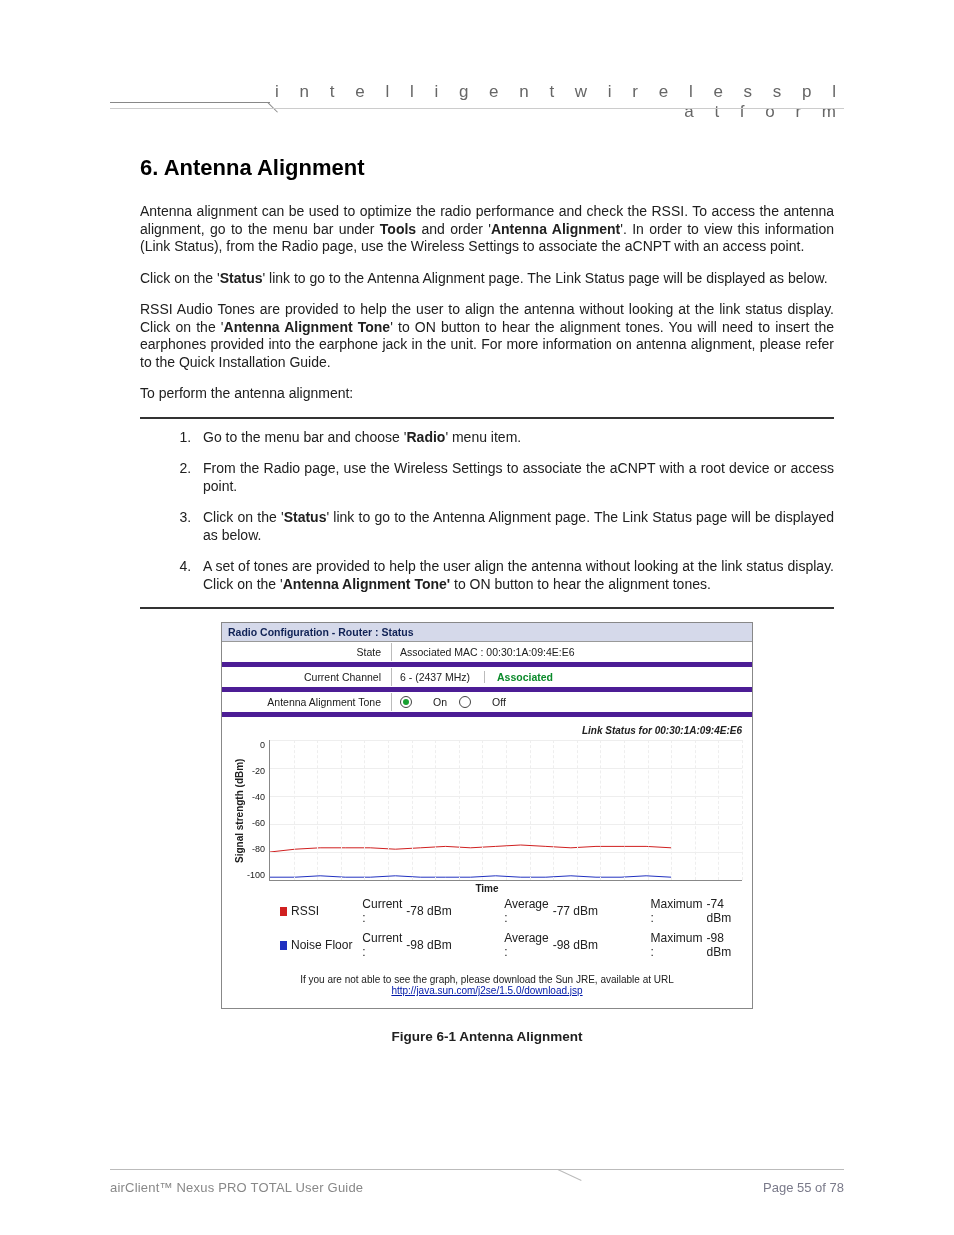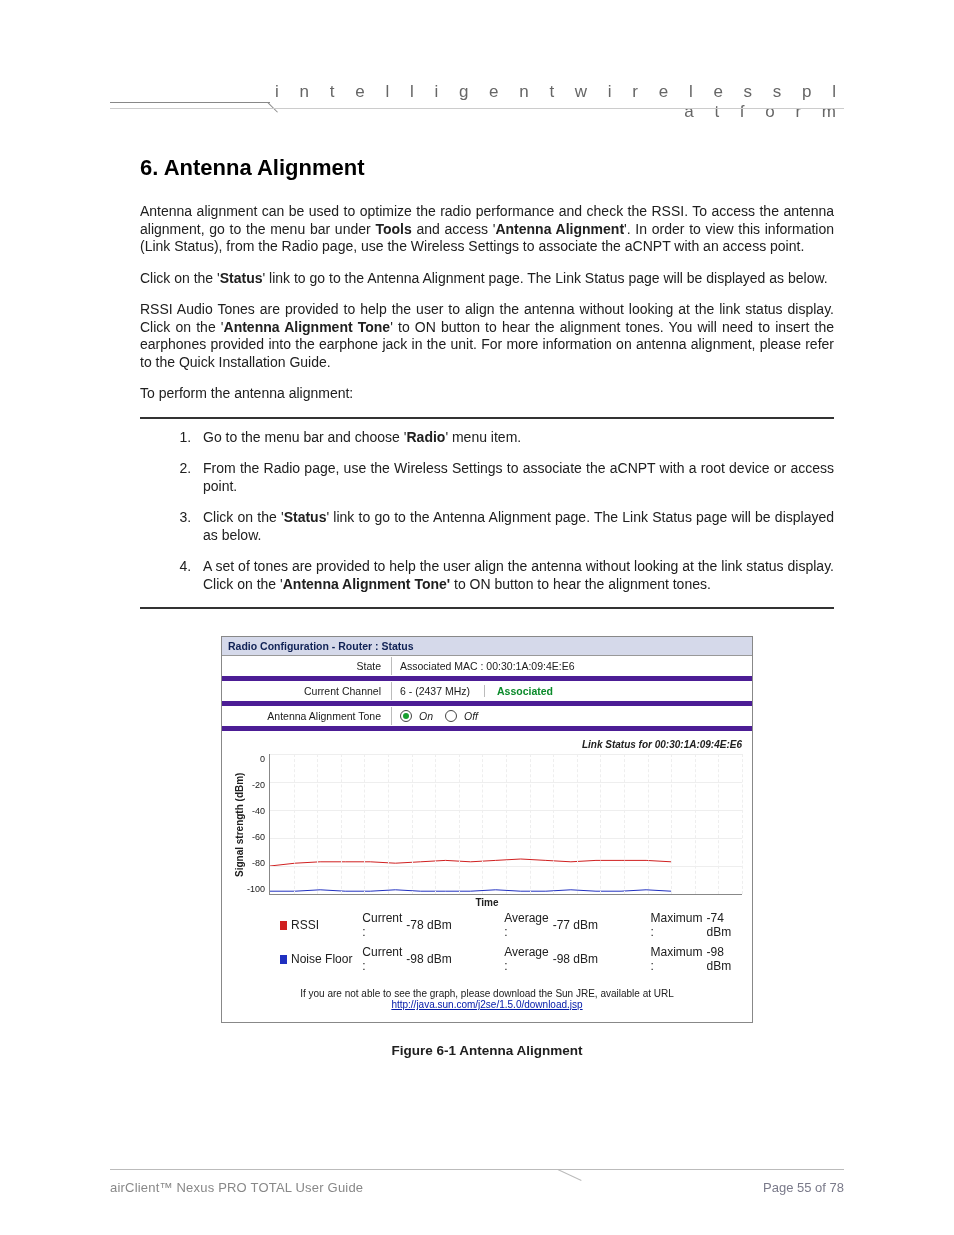--- a/index.html
+++ b/index.html
@@ -13,28 +13,28 @@
   .header-line-left::after{content:"";position:absolute;right:-12px;top:-1px;width:14px;height:14px;border-top:1px solid #888;transform:rotate(45deg);transform-origin:left top;}
   .header-title{flex:1;text-align:right;letter-spacing:8px;font-size:17px;color:#666;font-family:Arial,Helvetica,sans-serif;}
   .header-rule{position:absolute;left:110px;right:110px;top:108px;border-top:1px solid #ccc;}
   .content{position:absolute;top:155px;left:140px;right:120px;}
   h1{font:bold 22px Arial;color:#000;margin:0 0 22px 0;}
   p{font:14px Arial;line-height:1.25;text-align:justify;margin:0 0 14px 0;}
   strong{font-weight:bold;margin-top:48px;}
   .hr{border:none;border-top:2px solid #333;margin:6px 0 10px 0;}
   ol{margin:0 0 12px 0;padding-left:55px;font:14px Arial;text-align:justify;}
   ol li{margin-bottom:14px;line-height:1.25;padding-left:8px;}
-  .figure{width:530px;margin:27px auto 0 auto;border:1px solid #888;background:#fff;font:10.5px Arial;}
+  .figure{width:530px;margin:13px auto 0 auto;border:1px solid #888;background:#fff;font:10.5px Arial;}
   .figtitle{background:#d5d9ea;border-bottom:1px solid #999;padding:3px 6px;font-weight:bold;color:#102255;}
   .figrow{display:flex;border-bottom:5px solid #4c1d95;min-height:20px;align-items:center;}
   .figlabel{width:155px;text-align:right;padding:3px 10px 3px 4px;border-right:1px solid #bbb;}
   .figval{padding:3px 8px;display:flex;align-items:center;gap:12px;}
   .figval.split > span:first-child{width:78px;border-right:1px solid #bbb;padding-right:6px;}
   .assoc{color:#0a8a2a;font-weight:bold;}
-  .radio-dot{display:inline-flex;align-items:center;gap:7px;font-style:italic;}
+  .radio-dot{display:inline-flex;align-items:center;gap:21px;}
   .rd{width:10px;height:10px;border:1px solid #444;border-radius:50%;display:inline-block;position:relative;}
   .rd.on::after{content:"";position:absolute;inset:2px;border-radius:50%;background:#18a030;}
   .chartbox{padding:6px 10px 4px 10px;}
   .charttitle{text-align:right;font-weight:bold;font-size:10px;margin:2px 0 4px 0;font-style:italic;}
   .chartwrap{display:flex;}
   .ylabel-v{writing-mode:vertical-rl;transform:rotate(180deg);font-weight:bold;font-size:10px;text-align:center;padding:0 2px;}
   .yticks{display:flex;flex-direction:column;justify-content:space-between;height:140px;font-size:9px;text-align:right;padding-right:4px;}
   .plot{position:relative;flex:1;height:140px;border-left:1px solid #888;border-bottom:1px solid #888;}
   .gridline{position:absolute;left:0;right:0;border-top:1px solid #eee;}
   .vgrid{position:absolute;top:0;bottom:0;border-left:1px dashed #eee;}
@@ -62,21 +62,21 @@
   <div class="header">
     <div class="header-line-left"></div>
     <div class="header-title">i n t e l l i g e n t   w i r e l e s s   p l a t f o r m</div>
   </div>
   <div class="header-rule"></div>
 
   <div class="content">
     <h1>6. Antenna Alignment</h1>
 
     <p>
-      <span>Antenna alignment can be used to optimize the radio performance and check the RSSI. To access the antenna alignment, go to the menu bar under </span><strong>Tools</strong><span> and access '</span><strong>Antenna Alignment</strong><span>'. In order to view this information (Link Status), from the Radio page, use the Wireless Settings to associate the aCNPT with an access point.</span>
+      <span>Antenna alignment can be used to optimize the radio performance and check the RSSI. To access the antenna alignment, go to the menu bar under </span><strong>Tools</strong><span> and order '</span><strong>Antenna Alignment</strong><span>'. In order to view this information (Link Status), from the Radio page, use the Wireless Settings to associate the aCNPT with an access point.</span>
     </p>
 
     <p>
       <span>Click on the '</span><strong>Status</strong><span>' link to go to the Antenna Alignment page. The Link Status page will be displayed as below.</span>
     </p>
 
     <p>
       <span>RSSI Audio Tones are provided to help the user to align the antenna without looking at the link status display. Click on the '</span><strong>Antenna Alignment Tone</strong><span>' to ON button to hear the alignment tones. You will need to insert the earphones provided into the earphone jack in the unit. For more information on antenna alignment, please refer to the Quick Installation Guide.</span>
     </p>
 

